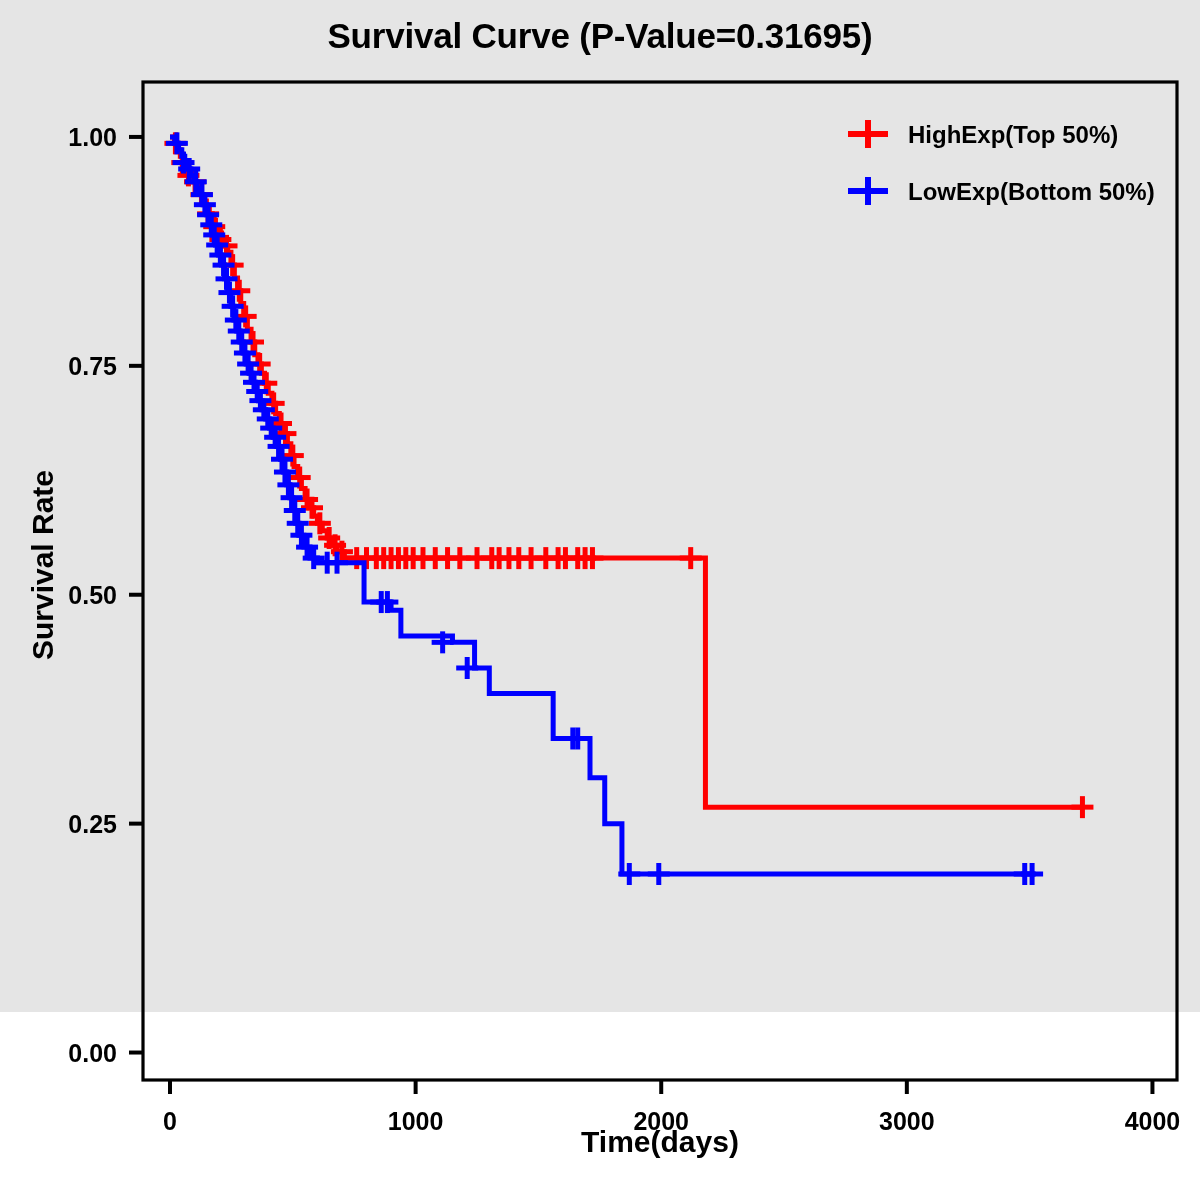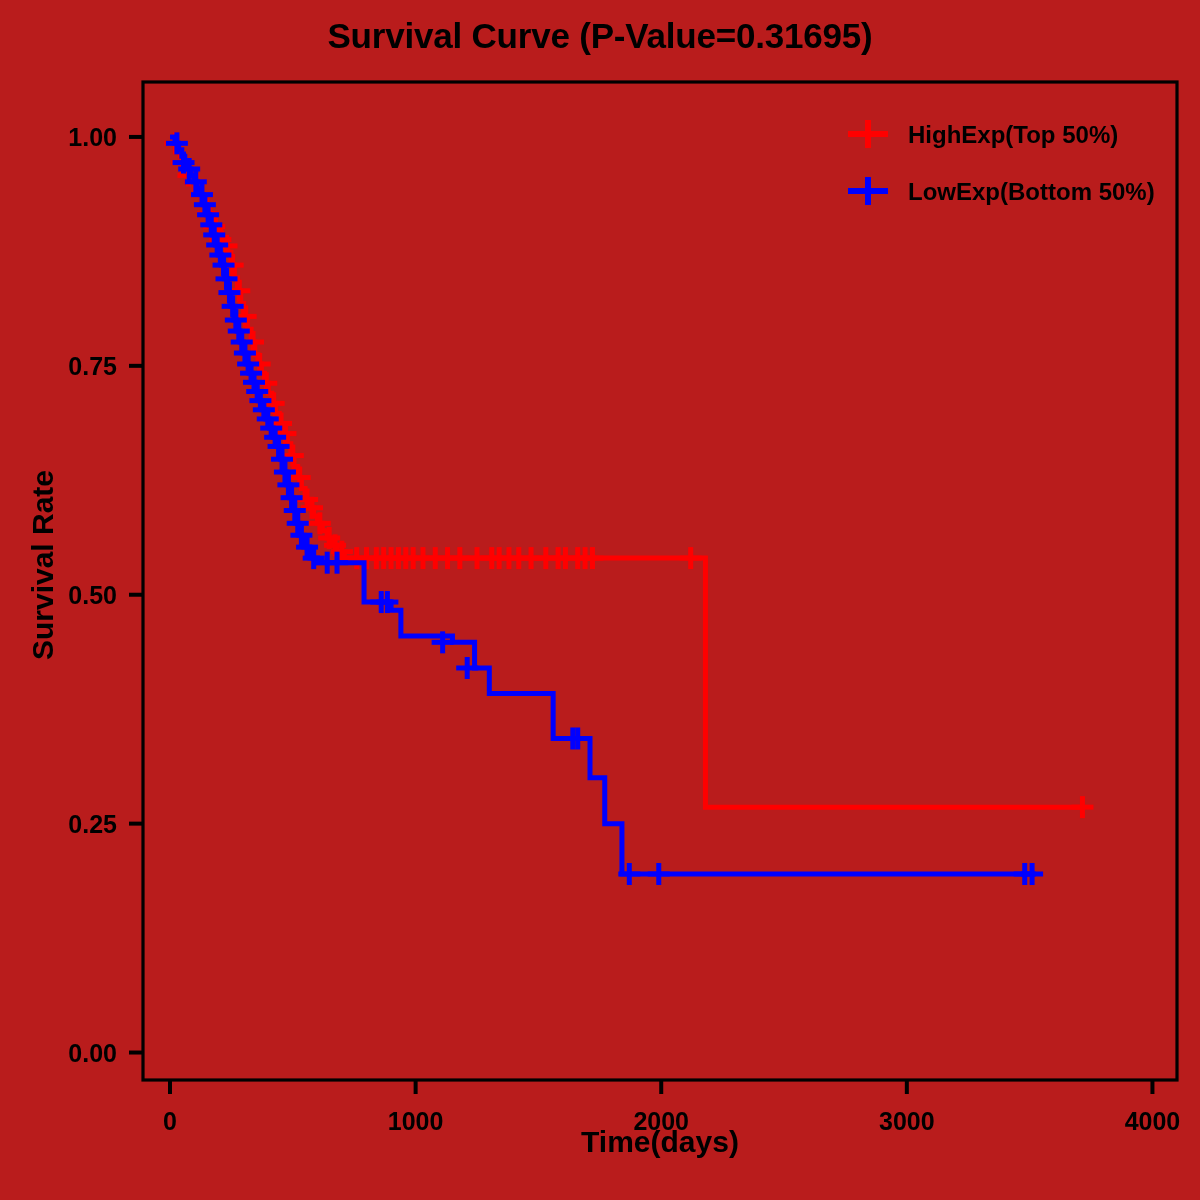--- a/index.html
+++ b/index.html
@@ -9,22 +9,22 @@
   }
   body {
     width: 1200px;
     height: 1200px;
     font-family: "Liberation Sans", sans-serif;
     overflow: hidden;
   }
   #figure {
     position: relative;
     width: 1200px;
-    height: 1200px;
-    background: #b91c1c;
+    height: 1012px;
+    background: #e5e5e5;
   }
   #chart-title {
     position: absolute;
     left: 0;
     top: 16px;
     width: 1200px;
     text-align: center;
     font-family: "Liberation Sans", sans-serif;
     font-size: 35px;
     font-weight: bold;

